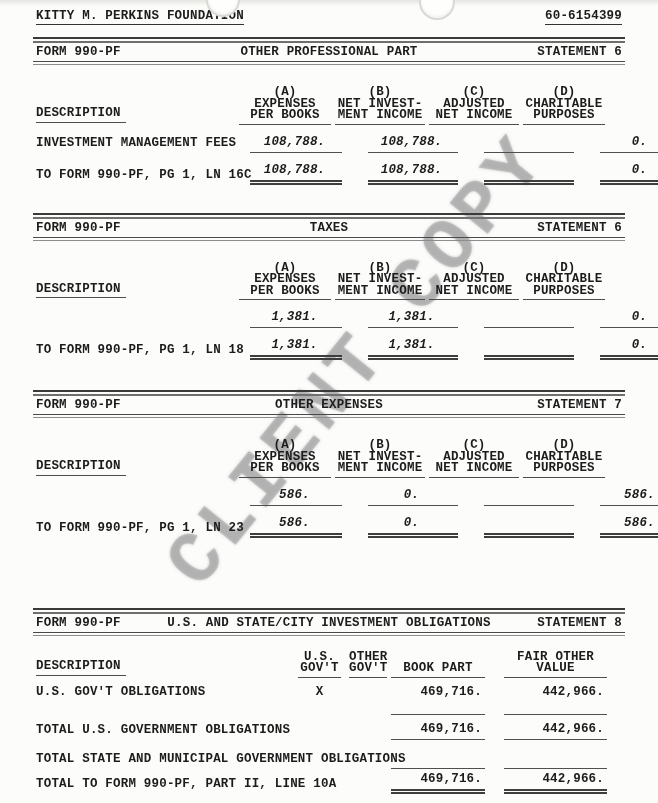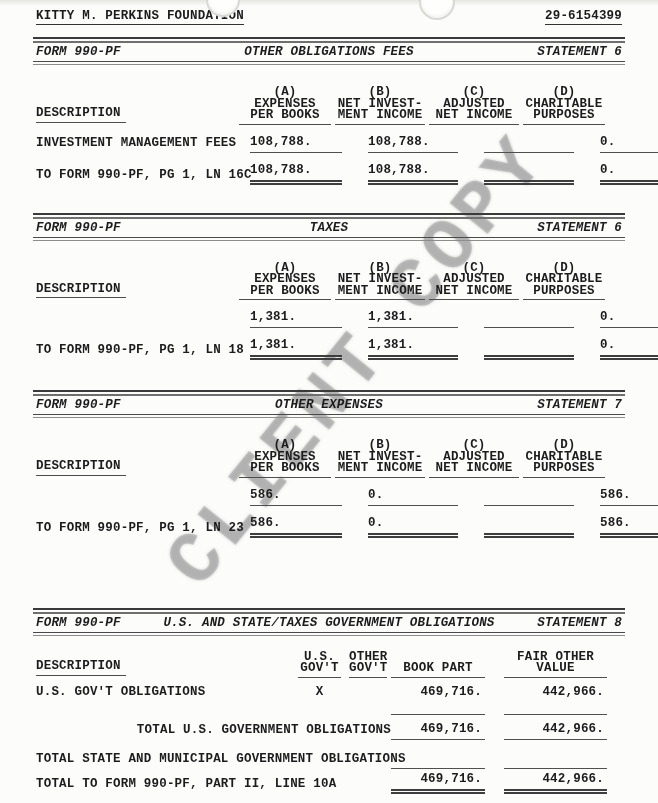--- a/index.html
+++ b/index.html
@@ -54,21 +54,21 @@
     border-top:2px solid #3a3a3a; border-bottom:2px solid #6f6f6f;
   }
   .rule-light {
     margin:2px 33px 0 33px; height:2px;
     border-top:1px solid #4a4a4a; border-bottom:1px solid #8d8d8d;
   }
 
   
   .stmt-hdr {
     position:relative; margin:2px 36px 0 36px; height:14px;
-    display:flex; justify-content:space-between;font-style:italic;
+    display:flex; justify-content:space-between;
   }
   .stmt-hdr .stmt-title {
     position:absolute; left:50%; transform:translateX(-50%);
     white-space:nowrap;
   }
 
   
   .egrid {
     display:grid;
     grid-template-columns:203px 92px 4px 90px 4px 90px 4px 82px;
@@ -76,21 +76,21 @@
     align-items:end;
   }
   .col1 { grid-column:1; } .col2 { grid-column:2; }
   .col3 { grid-column:4; } .col4 { grid-column:6; }
   .col5 { grid-column:8; }
   .thead { margin-top:22px; line-height:11.5px; }
   .thead .hstack { text-align:center; border-bottom:1.5px solid #4d4d4d; padding-bottom:2px; }
   .thead .hdesc  { padding-bottom:2px; }
   .thead .hdesc span { display:inline-block; border-bottom:1.5px solid #4d4d4d; padding:0 5px 2px 0; }
   .erow { margin-top:10px;gap:11px; }
-  .erow .num { text-align:left; padding:0 3px 3px 0; border-bottom:1.5px solid #4f4f4f; }
+  .erow .num { text-align:center; padding:0 3px 3px 0; border-bottom:1.5px solid #4f4f4f;font-style:italic; }
   .erow .desc { padding-bottom:3px; white-space:nowrap; }
   .erow.total .num { border-bottom:5px double #3e3e3e; }
 
   
   .ogrid {
     display:grid;
     grid-template-columns:262px 43px 8px 38px 4px 94px 19px 103px;
     margin-left:36px;
     align-items:end;
   }
@@ -102,21 +102,21 @@
   .othead .hdesc { padding-bottom:2px; }
   .othead .hdesc span { display:inline-block; border-bottom:1.5px solid #4d4d4d; padding:0 5px 2px 0; }
   .orow { margin-top:7px; }
   .orow .desc { white-space:nowrap; padding-bottom:3px; }
   .orow .ctr { text-align:center; padding-bottom:3px; }
   .orow .num { text-align:right; padding:0 3px 3px 0; }
   .trow .desc { grid-column:1 / 6; white-space:nowrap; padding-bottom:3px; }
   .trow .num { text-align:right; padding:0 3px 3px 0; }
   .trow.t0 { margin-top:12px; }
   .trow.t0 .num { border-top:1.5px solid #4f4f4f; border-bottom:1.5px solid #4f4f4f; padding-top:7px; }
-  .trow.t0 .desc { padding-top:7px;text-align:right; }
+  .trow.t0 .desc { padding-top:7px; }
   .trow.t1 { margin-top:9px; }
   .trow.t1 .num { border-bottom:1.5px solid #4f4f4f; min-height:16px; }
   .trow.t2 { margin-top:3px; }
   .trow.t2 .num { border-bottom:5px double #3e3e3e; }
 
   
   .mt-s5 { margin-top:12px; }
   .mt-s6 { margin-top:28px; }
   .mt-s7 { margin-top:30px; }
   .mt-s8 { margin-top:70px; }
@@ -127,28 +127,28 @@
 <div class="page">
 
   <div class="watermark">CLIENT COPY</div>
   <div class="punch left"></div>
   <div class="punch right"></div>
 
   <div class="content">
 
     <div class="hdr-row">
       <span>KITTY M. PERKINS FOUNDATION</span>
-      <span>29-6154399</span>
+      <span>60-6154399</span>
     </div>
 
     <div>
       <div class="rule-heavy mt-s5"></div>
       <div class="stmt-hdr">
         <span>FORM 990-PF</span>
-        <span class="stmt-title">OTHER OBLIGATIONS FEES</span>
+        <span class="stmt-title">OTHER PROFESSIONAL PART</span>
         <span>STATEMENT 6</span>
       </div>
       <div class="rule-light"></div>
 
       <div class="egrid thead">
         <div class="col1 hdesc"><span>DESCRIPTION</span></div>
         <div class="col2 hstack">
           <div>(A)</div>
           <div>EXPENSES</div>
           <div>PER BOOKS</div>
@@ -282,21 +282,21 @@
         <div class="col3 num">0.</div>
         <div class="col4 num"></div>
         <div class="col5 num">586.</div>
       </div>
     </div>
 
     <div>
       <div class="rule-heavy mt-s8"></div>
       <div class="stmt-hdr">
         <span>FORM 990-PF</span>
-        <span class="stmt-title">U.S. AND STATE/TAXES GOVERNMENT OBLIGATIONS</span>
+        <span class="stmt-title">U.S. AND STATE/CITY INVESTMENT OBLIGATIONS</span>
         <span>STATEMENT 8</span>
       </div>
       <div class="rule-light"></div>
 
       <div class="ogrid othead">
         <div class="oc1 hdesc"><span>DESCRIPTION</span></div>
         <div class="oc2 hstack">
           <div>U.S.</div>
           <div>GOV'T</div>
         </div>

